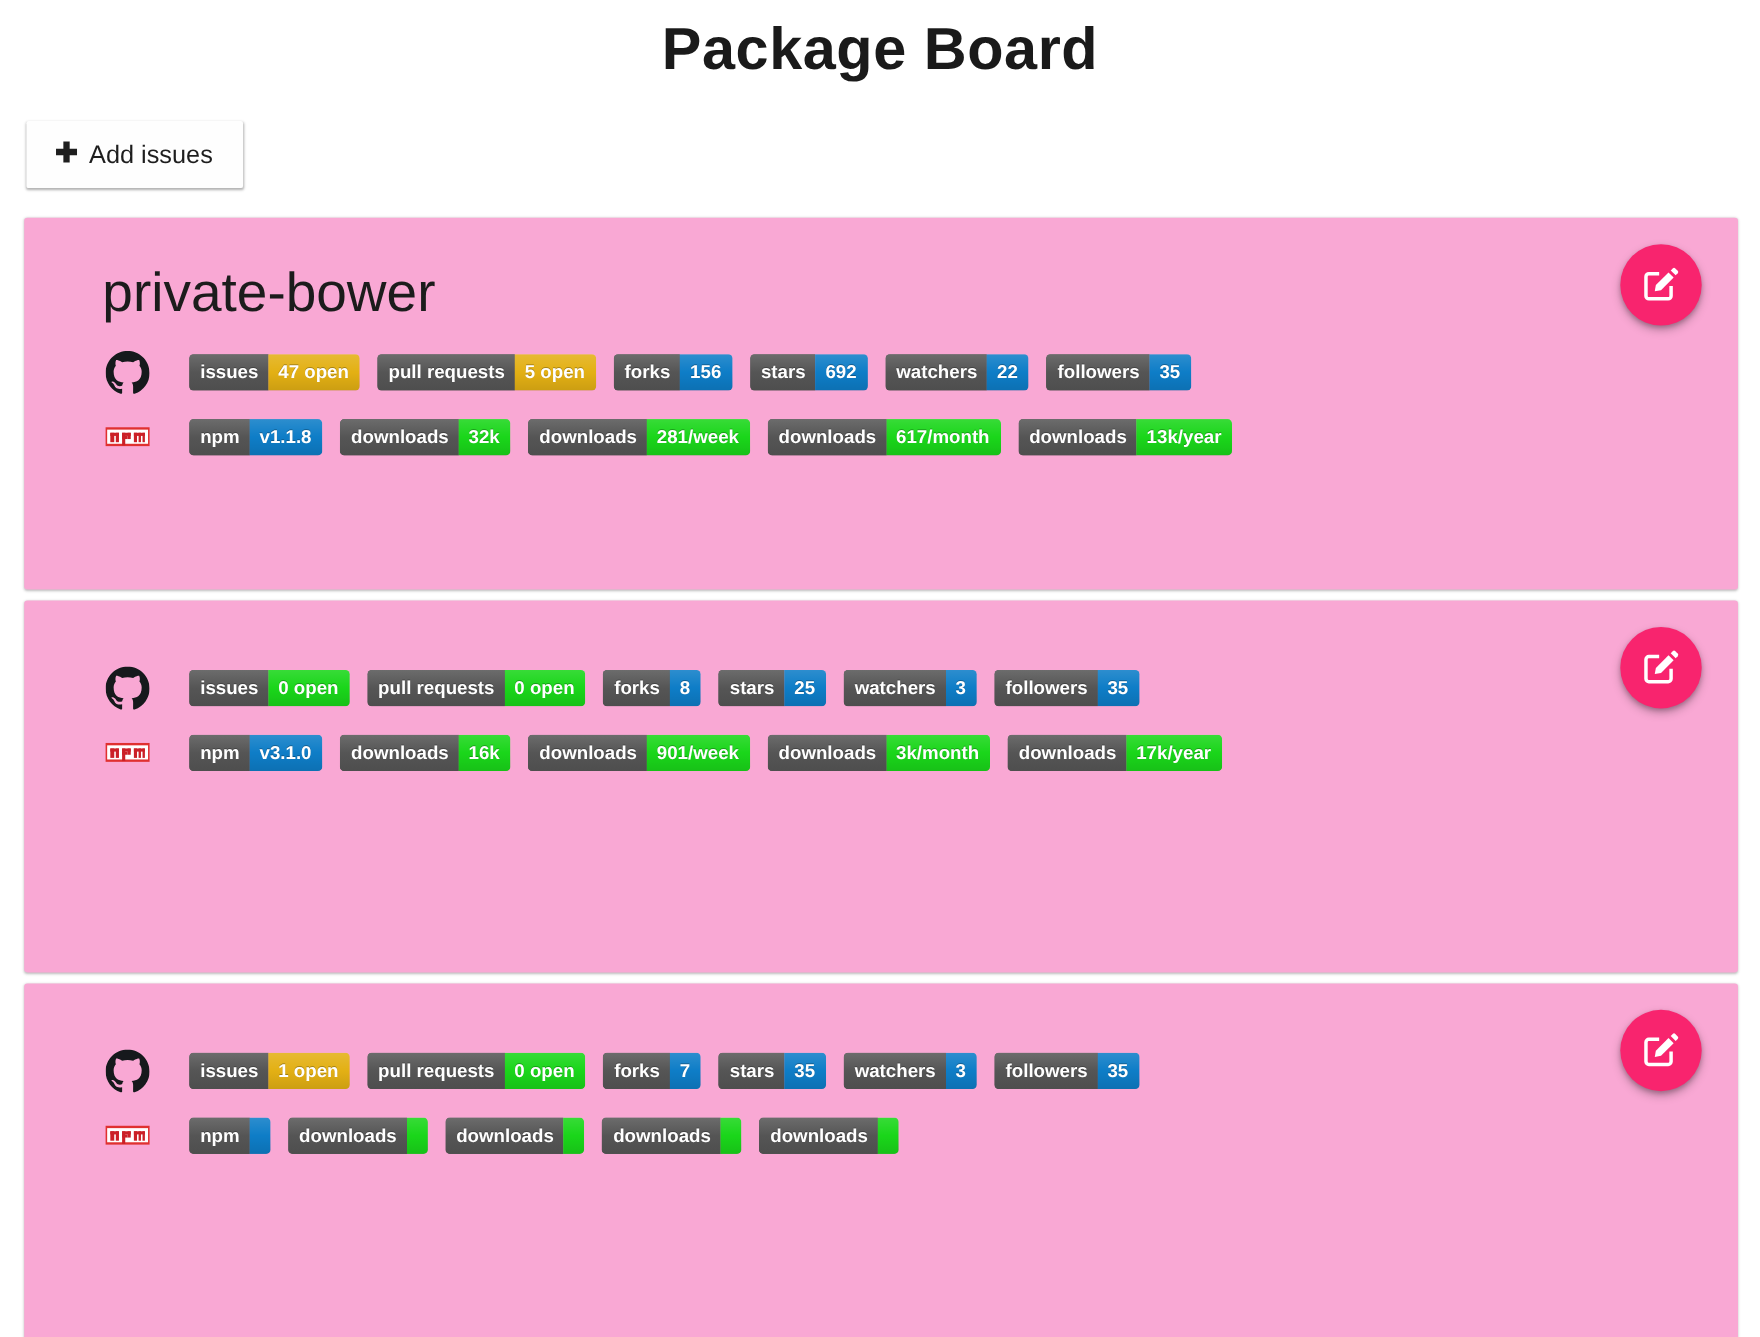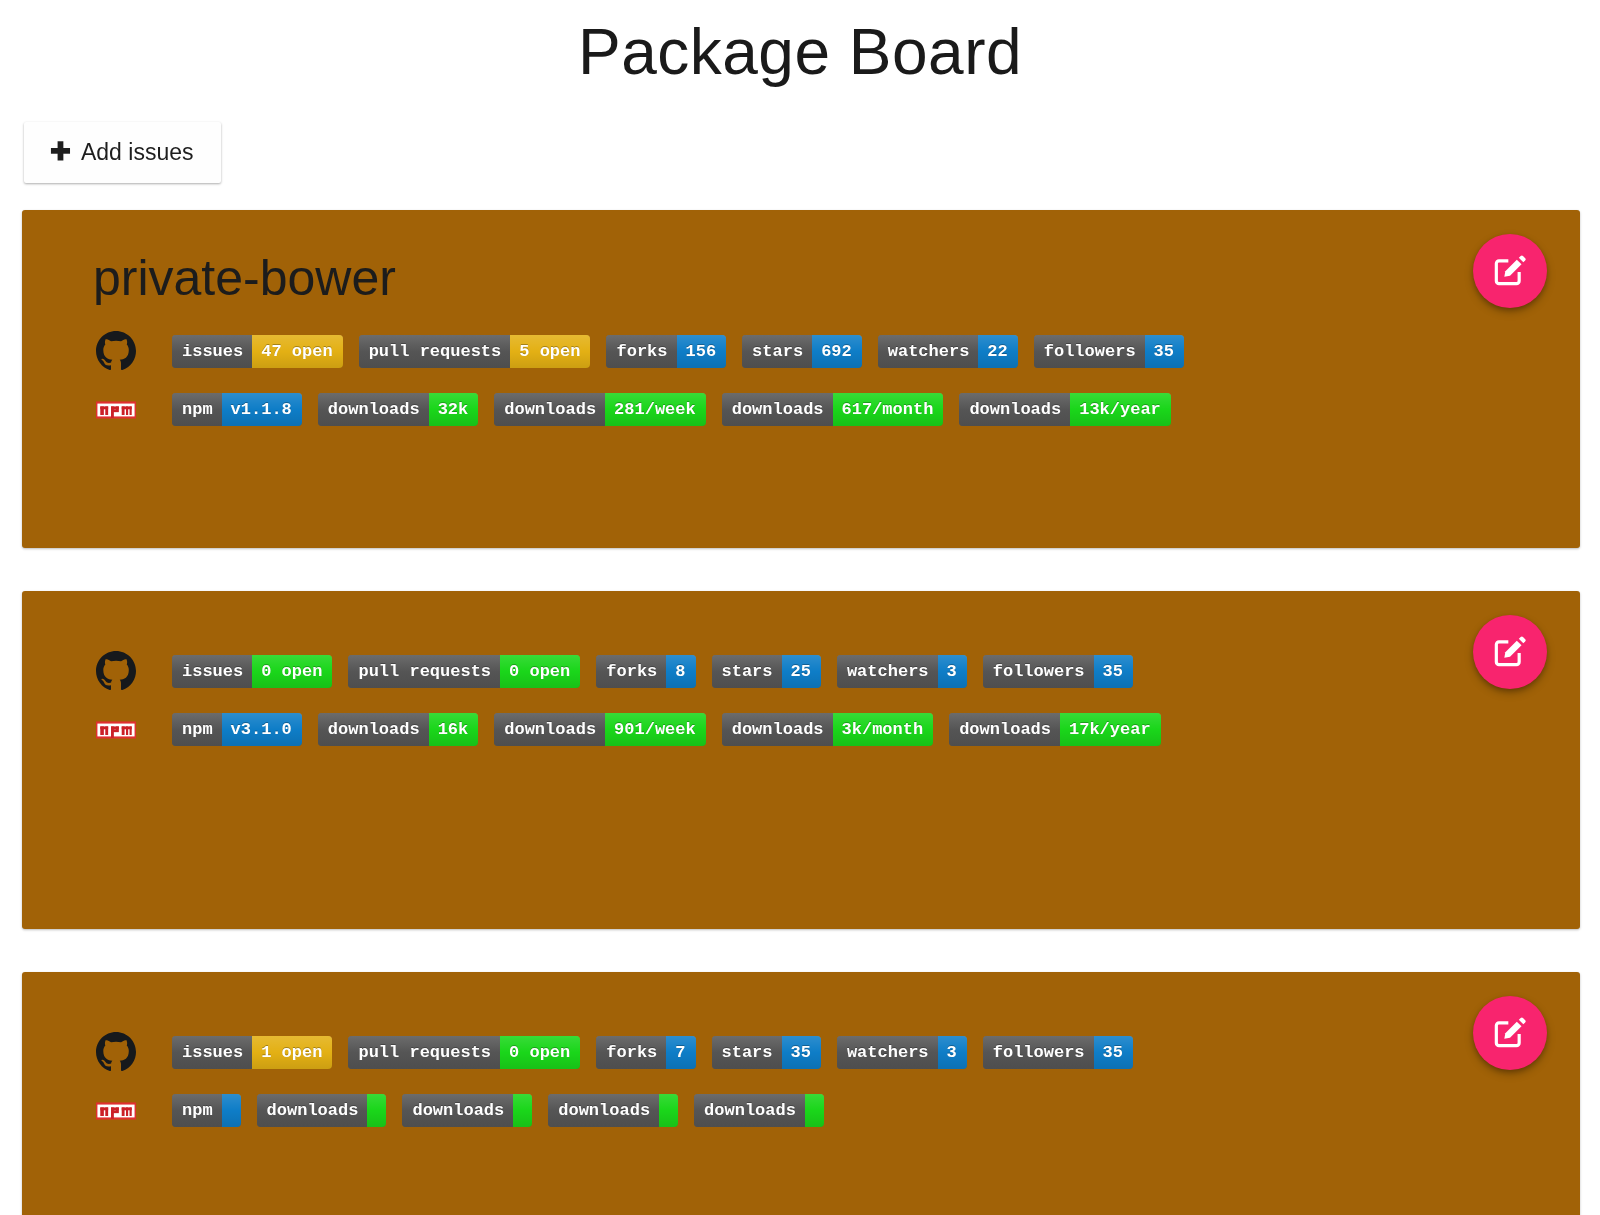--- a/index.html
+++ b/index.html
@@ -15,22 +15,22 @@
     width: 1600px;
     min-height: 1215px;
     position: relative;
     overflow: hidden;
     background: #ffffff;
   }
 
   
   .app-title {
     text-align: center;
-    font-size: 64px;
-    font-weight: 400;
+    font-size: 54px;
+    font-weight: 700;
     letter-spacing: 0.5px;
     color: #1a1a1a;
     margin: 0;
     padding: 12px 0 4px 0;
     line-height: 1.25;
   }
 
   
   .toolbar {
     padding: 26px 0 0 24px;
@@ -58,24 +58,24 @@
     position: relative;
     top: -1px;
   }
 
   
   .cards {
     padding: 27px 20px 0 22px;
   }
   .card {
     position: relative;
-    background: #a16207;
+    background: #f9a8d4;
     border-radius: 3px;
     box-shadow: 0 1px 3px rgba(0,0,0,0.15), 0 1px 2px rgba(0,0,0,0.13);
-    margin-bottom: 43px;
+    margin-bottom: 10px;
     padding: 38px 40px 84px 40px;
     min-height: 338px;
   }
   .card-title {
     font-size: 50px;
     font-weight: 300;
     color: #1c1c1c;
     margin: 0 0 6px 0;
     padding-left: 31px;
     line-height: 1.22;
@@ -122,21 +122,21 @@
     padding-left: 36px;
   }
 
   
   .badge {
     display: inline-flex;
     align-items: stretch;
     height: 33px;
     border-radius: 4px;
     overflow: hidden;
-    font-family: Liberation Mono, monospace;
+    font-family: Liberation Sans, sans-serif;
     font-size: 17px;
     font-weight: 700;
     line-height: 33px;
     color: #ffffff;
     text-shadow: 0 -1px 0 rgba(0,0,0,0.28);
     cursor: pointer;
     background-image: linear-gradient(to bottom, rgba(255,255,255,0.14), rgba(255,255,255,0.02) 48%, rgba(0,0,0,0.10));
     box-shadow: inset 0 1px 0 rgba(255,255,255,0.12);
   }
   .badge .lbl {

